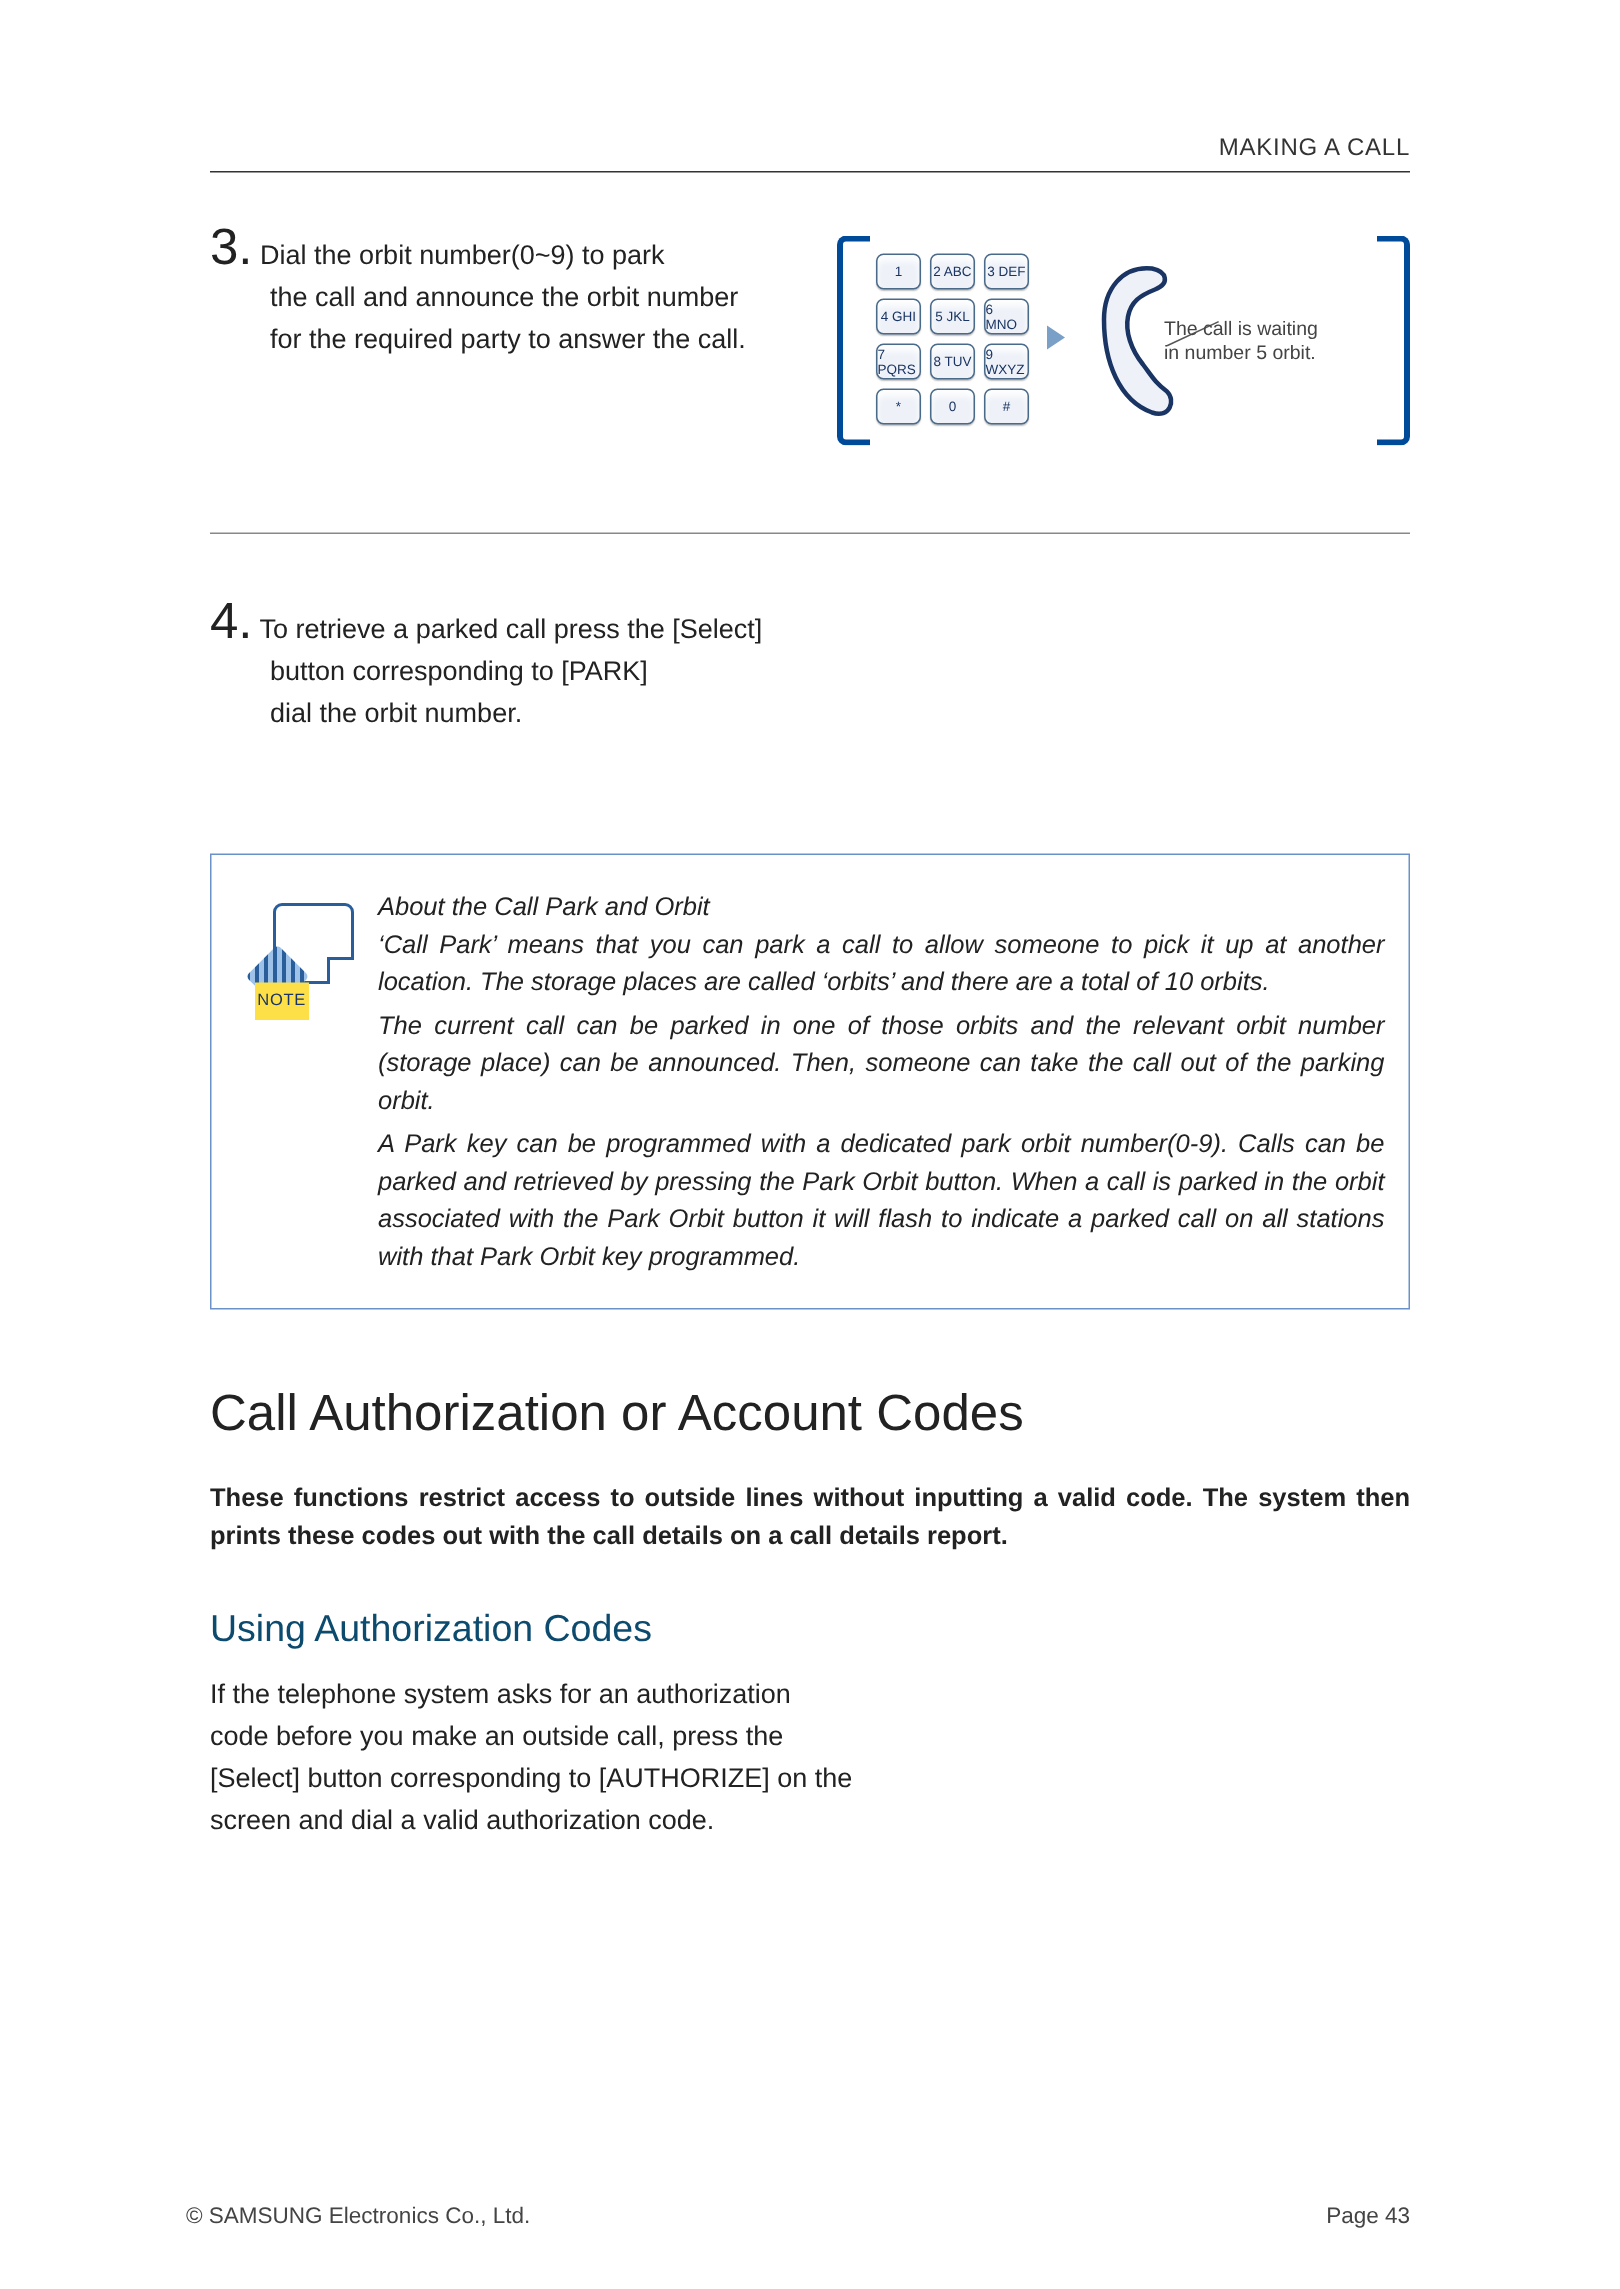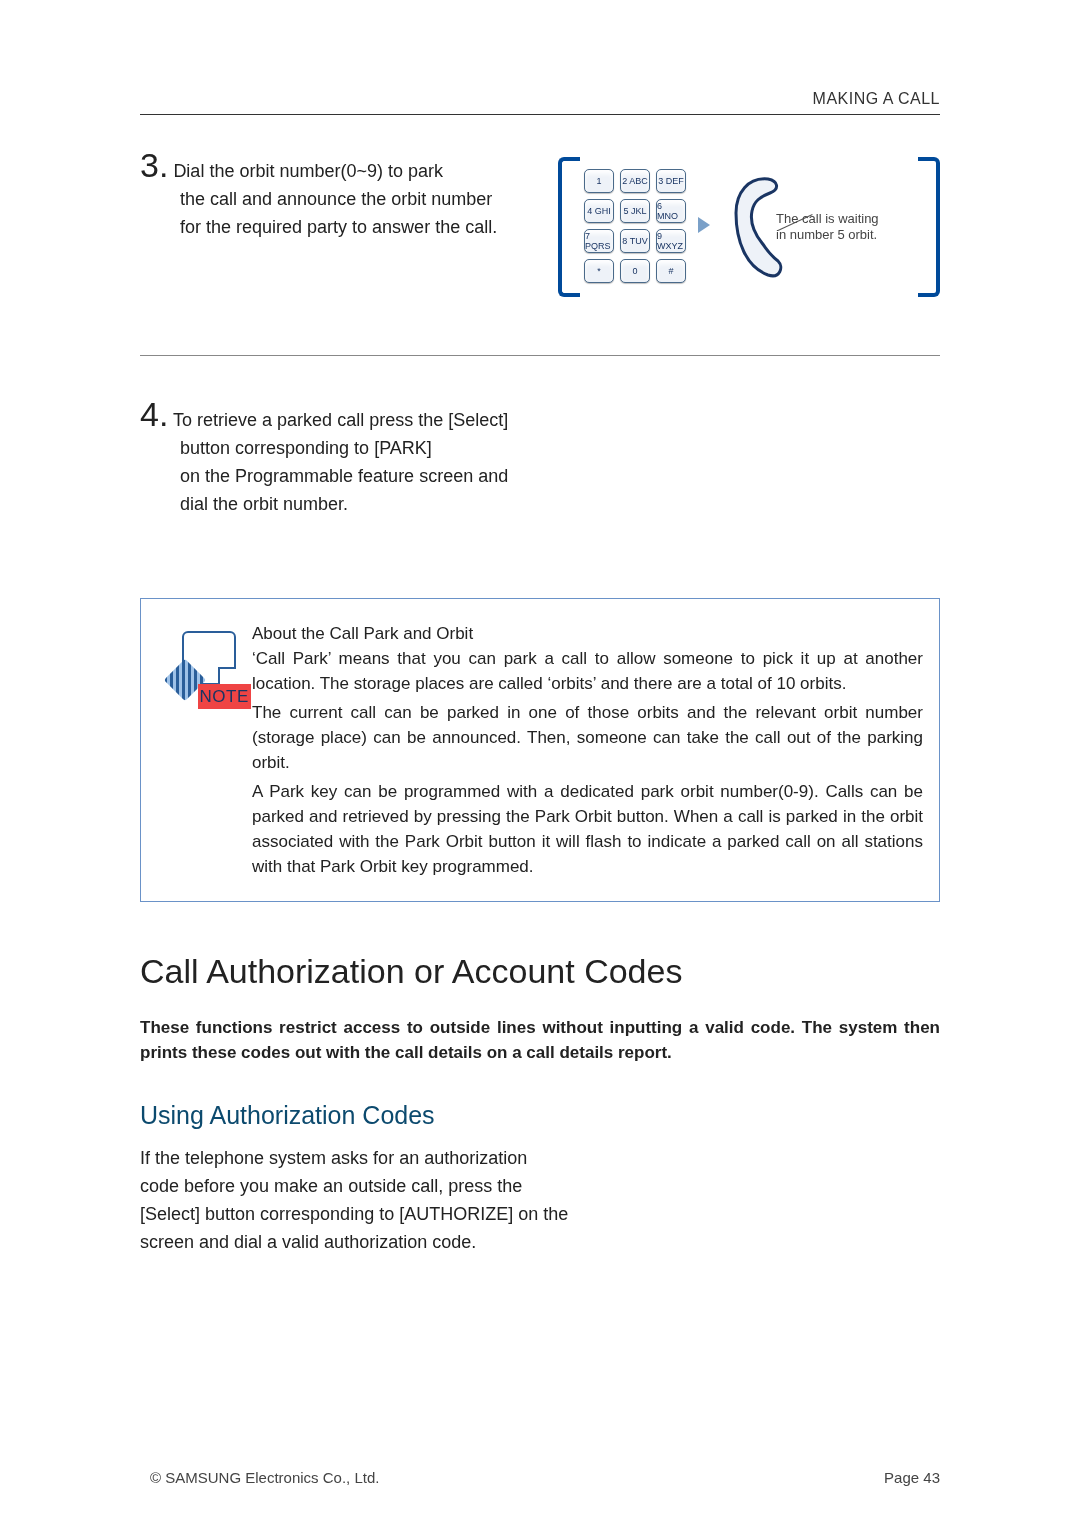--- a/index.html
+++ b/index.html
@@ -186,28 +186,27 @@
     width: 30px;
     height: 30px;
     background: repeating-linear-gradient(45deg, #2a5e9a 0 3px, #9fc2e8 3px 6px);
     transform: rotate(45deg);
     border-radius: 3px;
   }
   .note-label {
     position: absolute;
     left: -4px;
     bottom: -16px;
-    font-size: 17px;
-    background: #ef4444;
+    font-size: 11px;
+    background: #fde047;
     padding: 0 2px;
     letter-spacing: 0.5px;
     color: #1a3563;
-    margin-left: 28px;
-  }
-  .note-body { flex: 1; }
+  }
+  .note-body { flex: 1; font-style: italic; }
   .note-body p { margin: 0; }
   .note-body p.gap { margin-top: 4px; }
 
   
   h1.section {
     font-weight: 400;
     font-size: 34px;
     margin: 50px 0 24px 0;
   }
   .intro-bold {
@@ -224,21 +223,21 @@
   }
   .body-para {
     font-size: 18px;
     line-height: 28px;
     max-width: 430px;
   }
 
   
   .footer {
     position: absolute;
-    left: 140px;
+    left: 114px;
     right: 130px;
     bottom: 40px;
     display: flex;
     justify-content: space-between;
     font-size: 15px;
     color: #444;
   }
 </style>
 </head>
 <body>
@@ -291,21 +290,20 @@
 
   <hr class="step-divider">
 
   <div class="step-row step4-block">
     <div class="step-text">
       <div class="step-inline">
         <span class="step-number">4.</span>
         <span>To retrieve a parked call press the [Select]</span>
       </div>
       <div class="step-lines">button corresponding to [PARK]</div>
-      <div class="step-lines">on the Programmable feature screen and</div>
       <div class="step-lines">dial the orbit number.</div>
     </div>
   </div>
 
   <div class="note-box">
     <div class="note-icon-col">
       <div class="note-glyph">
         <div class="note-paper"></div>
         <div class="note-pen"></div>
         <div class="note-label">NOTE</div>

